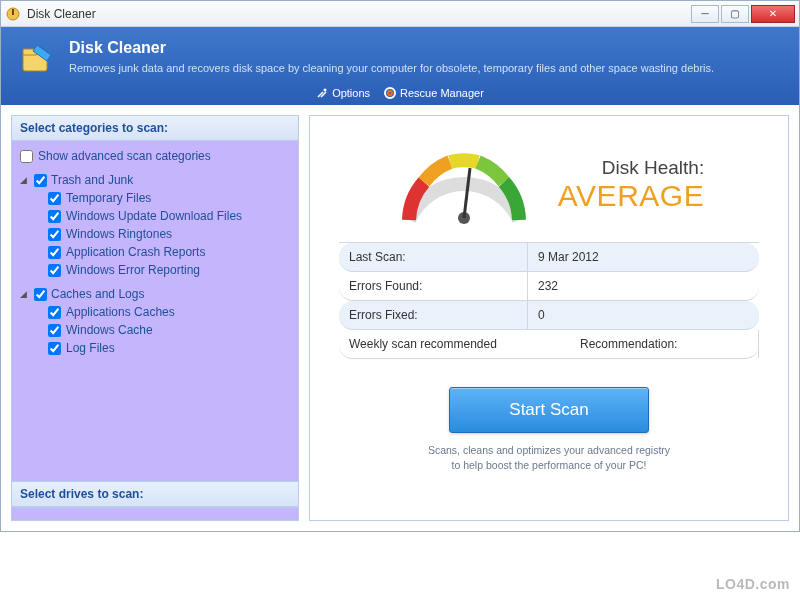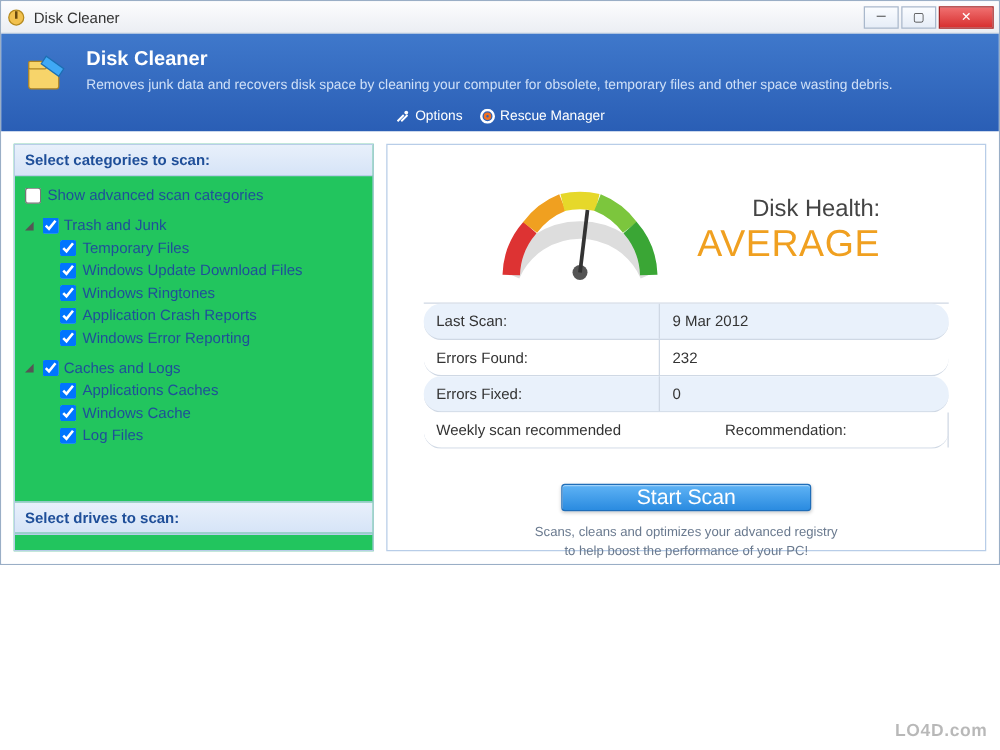--- a/index.html
+++ b/index.html
@@ -6,21 +6,21 @@
 body {
   font-family: "Segoe UI", Tahoma, sans-serif;
   font-size: 12px;
   background: #fff;
   width: 800px;
   height: 600px;
   overflow: hidden;
 }
 .window {
   width: 800px;
-  height: 452px;
+  height: 532px;
   border: 1px solid #9aaec6;
   background: #fff;
   display: flex;
   flex-direction: column;
 }
 .titlebar {
   height: 26px;
   background: linear-gradient(#fdfdfe, #ebeef3);
   border-bottom: 1px solid #c8d2e0;
   display: flex;
@@ -75,21 +75,21 @@
   padding: 10px;
   gap: 10px;
   background: #fff;
   min-height: 0;
 }
 .sidebar {
   width: 288px;
   display: flex;
   flex-direction: column;
   border: 1px solid #b8cde8;
-  background: #22c55e;
+  background: #c4b5fd;
   justify-content: space-between;
 }
 .section-heading {
   background: linear-gradient(#e8f0fb, #d6e4f7);
   color: #1f4f99;
   font-weight: 600;
   font-size: 12px;
   padding: 5px 8px;
   border-bottom: 1px solid #b8cde8;
 }

